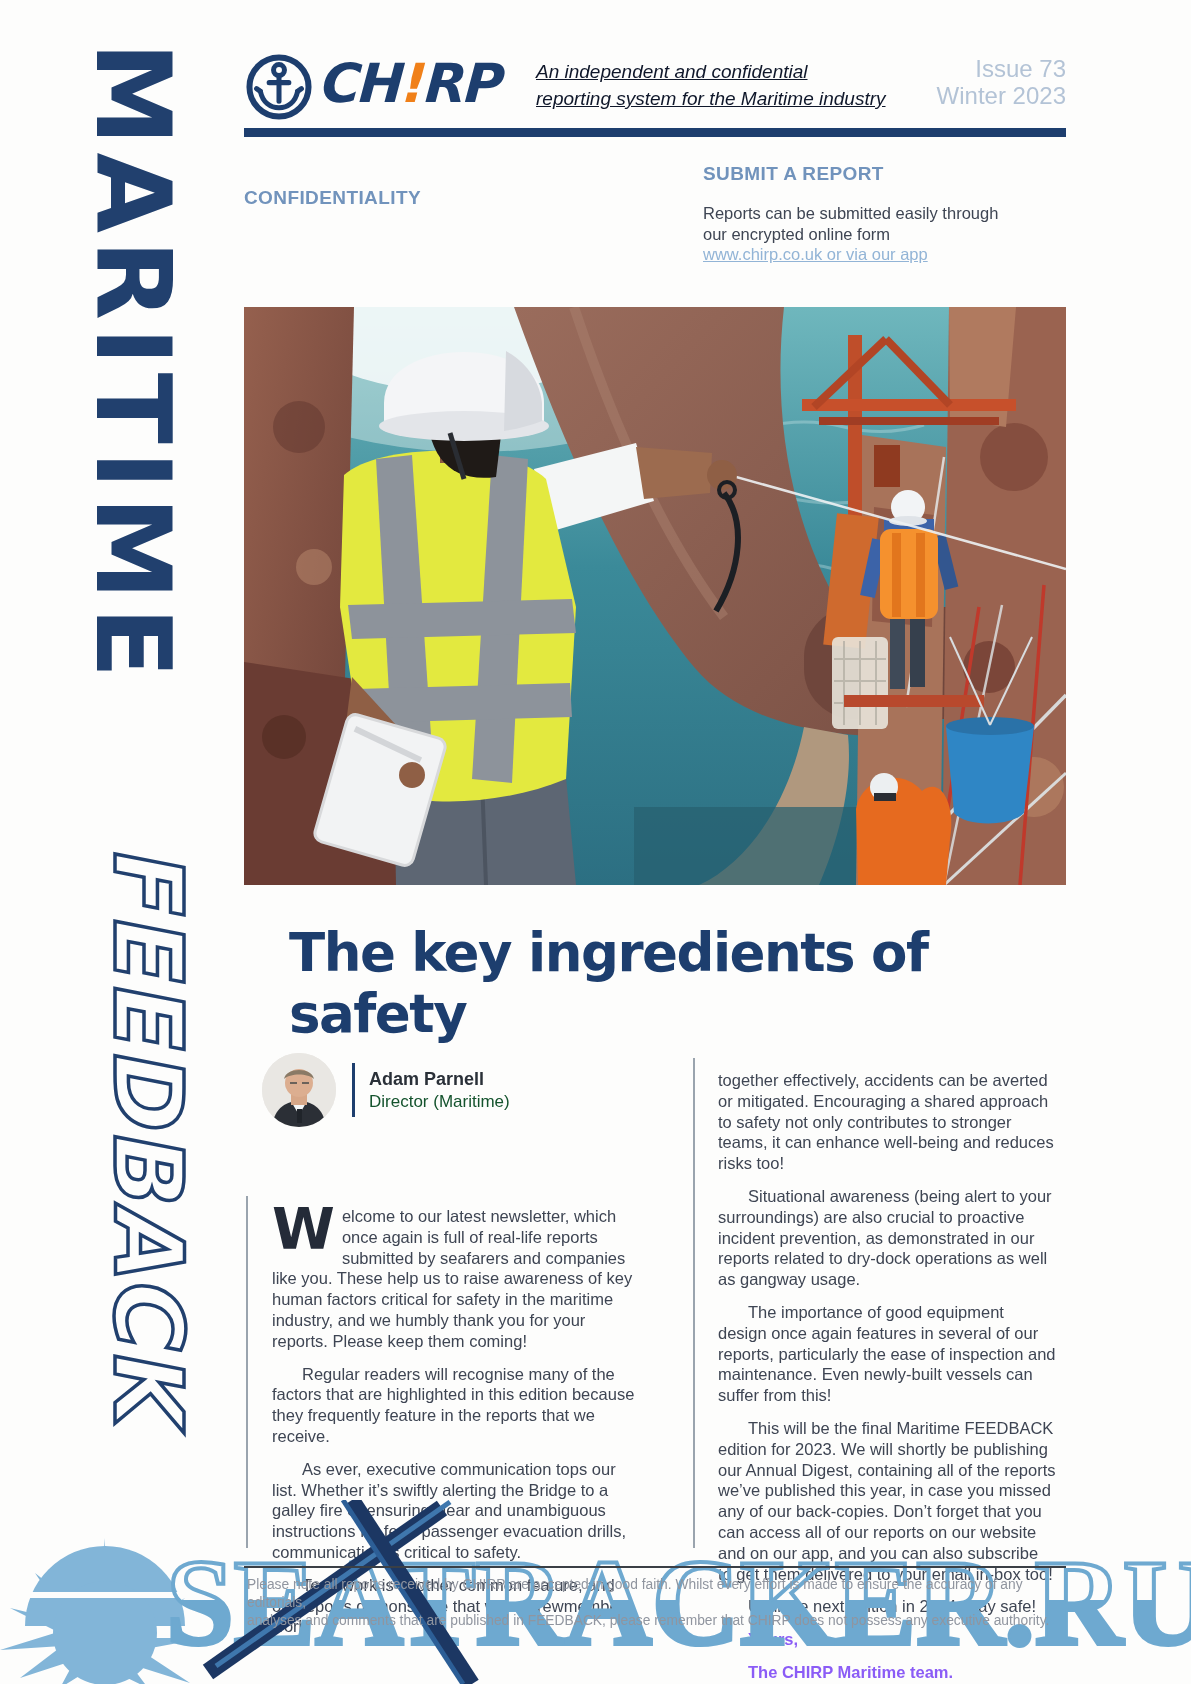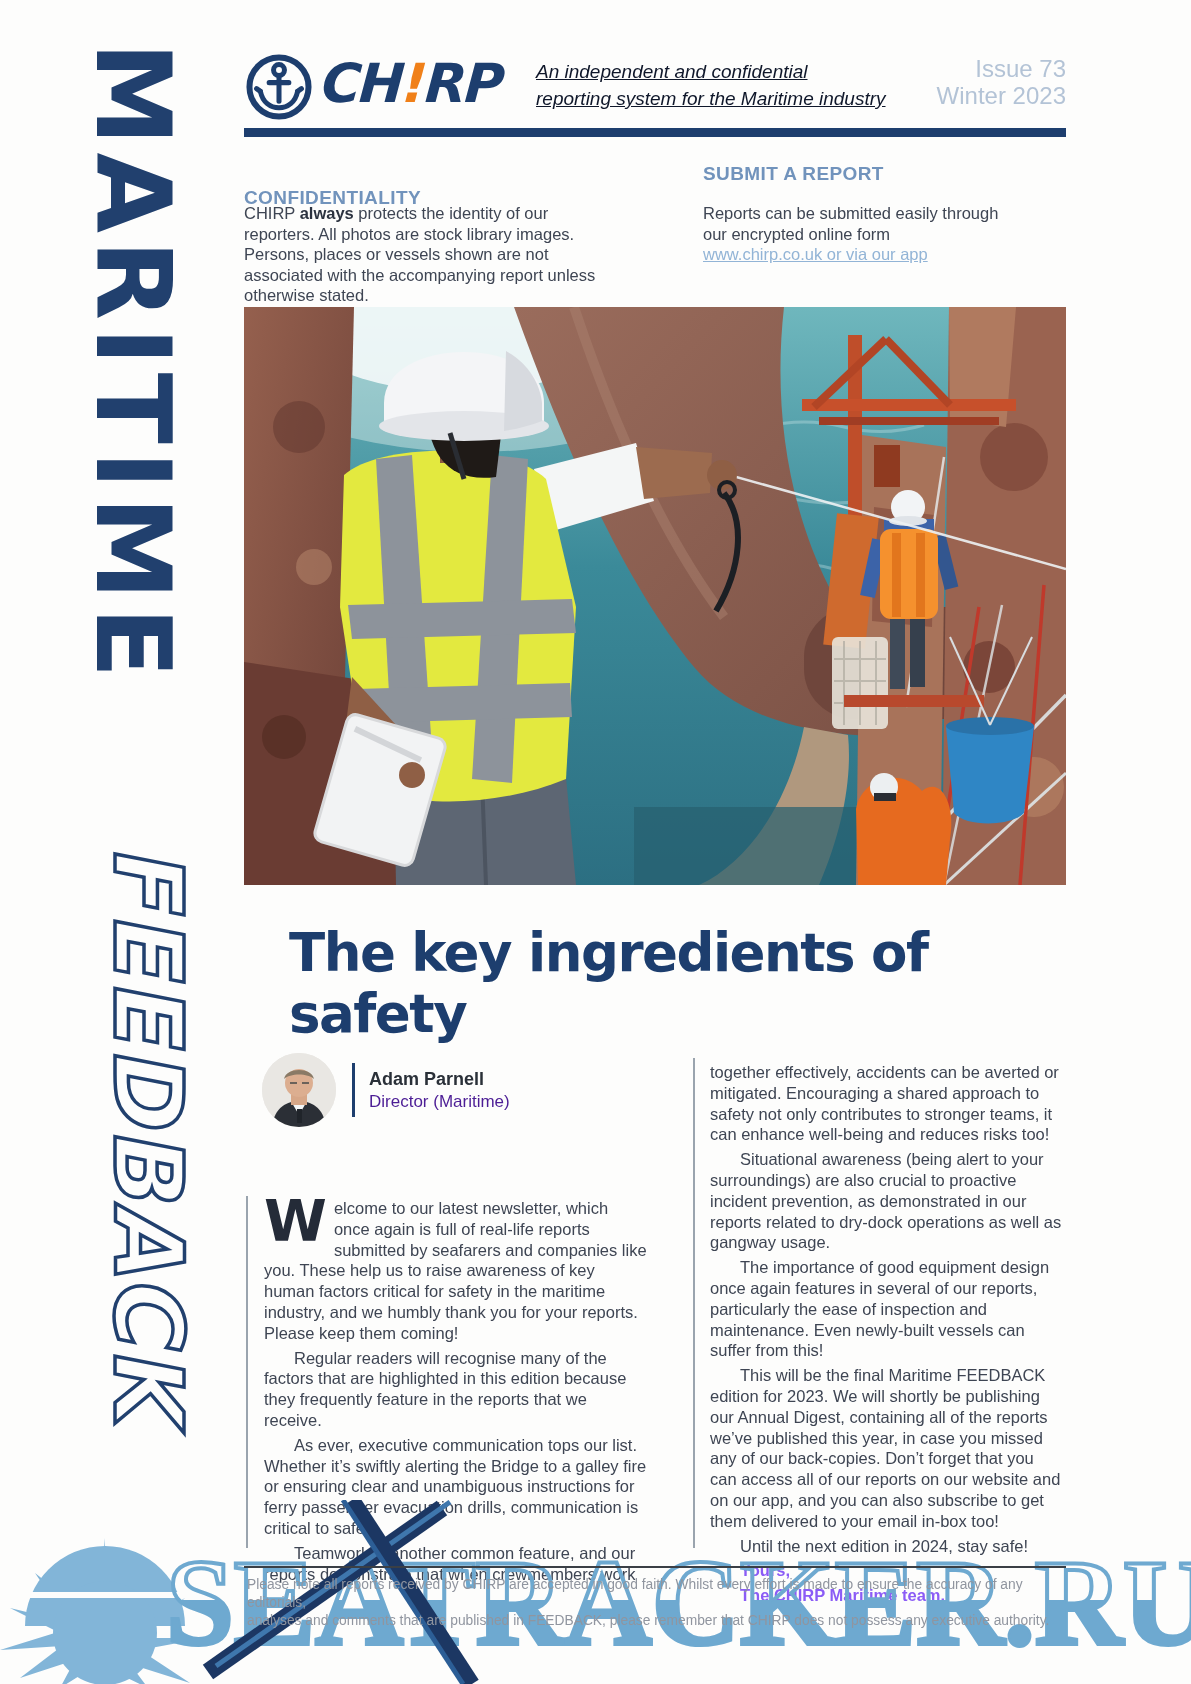--- a/index.html
+++ b/index.html
@@ -52,25 +52,25 @@
   
   .headline {
     position:absolute; left:241px; top:922px; width:830px;
     font-family:"DejaVu Sans", sans-serif; font-weight:bold;
     font-size:53px; letter-spacing:-1.5px; color:#1d3e6e;margin-left:48px;
   }
   .author { position:absolute; left:262px; top:1053px; display:flex; align-items:center; }
   .avatar { width:74px; height:74px; border-radius:50%; overflow:hidden; background:#e9e7e3; }
   .author-rule { width:3px; height:54px; background:#1d3e6e; margin:0 14px 0 16px; }
   .author-name { font-size:18px; font-weight:bold; color:#2a3038; line-height:24px; }
-  .author-title { font-size:17px; color:#4c1d95; line-height:22px; }
+  .author-title { font-size:17px; color:#14532d; line-height:22px; }
 
   .vrule { position:absolute; width:2px; background:#9aa4ae; }
   .col { position:absolute; font-size:16.5px; line-height:20.8px; color:#3e4553; }
-  .col p { margin:4px; }
+  .col p { margin:12px; }
   .col p.ind { text-indent:30px; }
   .dropcap {
     float:left; font-family:"DejaVu Sans", sans-serif; font-weight:bold;
     font-size:57px; line-height:43px; color:#242b38; padding:2px 7px 0 0;
   }
   .signoff { font-weight:bold; color:#8b5cf6; text-indent:30px; }
 
   
   .footer-rule { position:absolute; left:244px; top:1566px; width:822px; height:2px; background:#3a3f45; z-index:9; }
   .footer-text { position:absolute; left:247px; top:1576px; width:822px; font-size:13.8px; line-height:18px; color:#90959f; z-index:9; }
@@ -115,21 +115,20 @@
     <div>An independent and confidential</div>
     <div>reporting system for the Maritime industry</div>
   </div>
   <div class="issue-block">
     <div>Issue 73</div>
     <div>Winter 2023</div>
   </div>
   <div class="header-bar"></div>
 
   <div class="sec-heading" style="left:244px;margin-top:24px;">CONFIDENTIALITY</div>
-  <div class="sec-body" style="left:244px; width:362px;"><span>CHIRP </span><b>always</b><span> protects the identity of our reporters. All photos are stock library images. Persons, places or vessels shown are not associated with the accompanying report unless otherwise stated.</span></div>
 
   <div class="sec-heading" style="left:703px;">SUBMIT A REPORT</div>
   <div class="sec-body" style="left:703px; width:300px;">
     <span>Reports can be submitted easily through our encrypted online form</span>
     <div class="report-link">www.chirp.co.uk or via our app</div>
   </div>
 
   <div class="photo">
     <svg viewBox="0 0 822 578" preserveAspectRatio="none">
       <defs>

